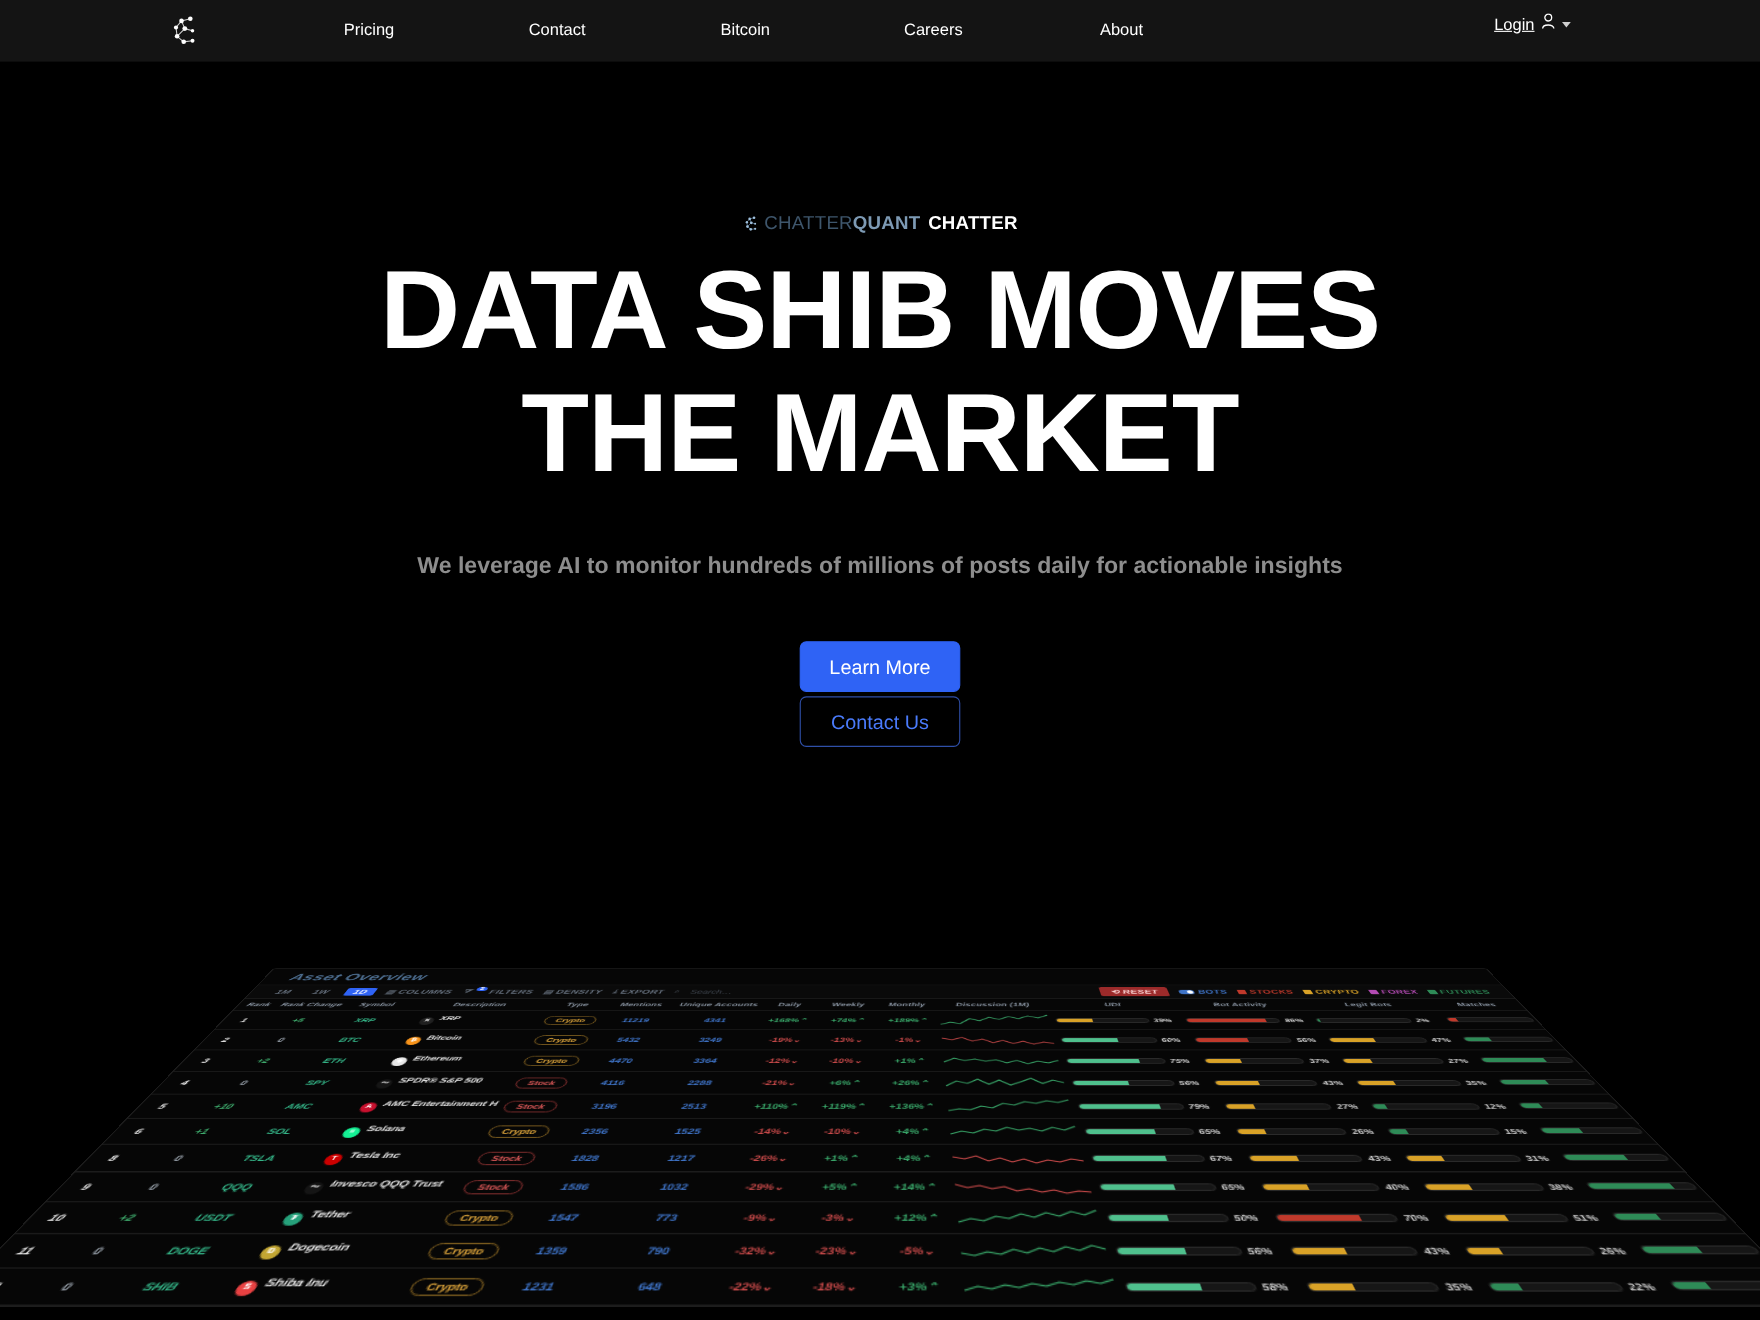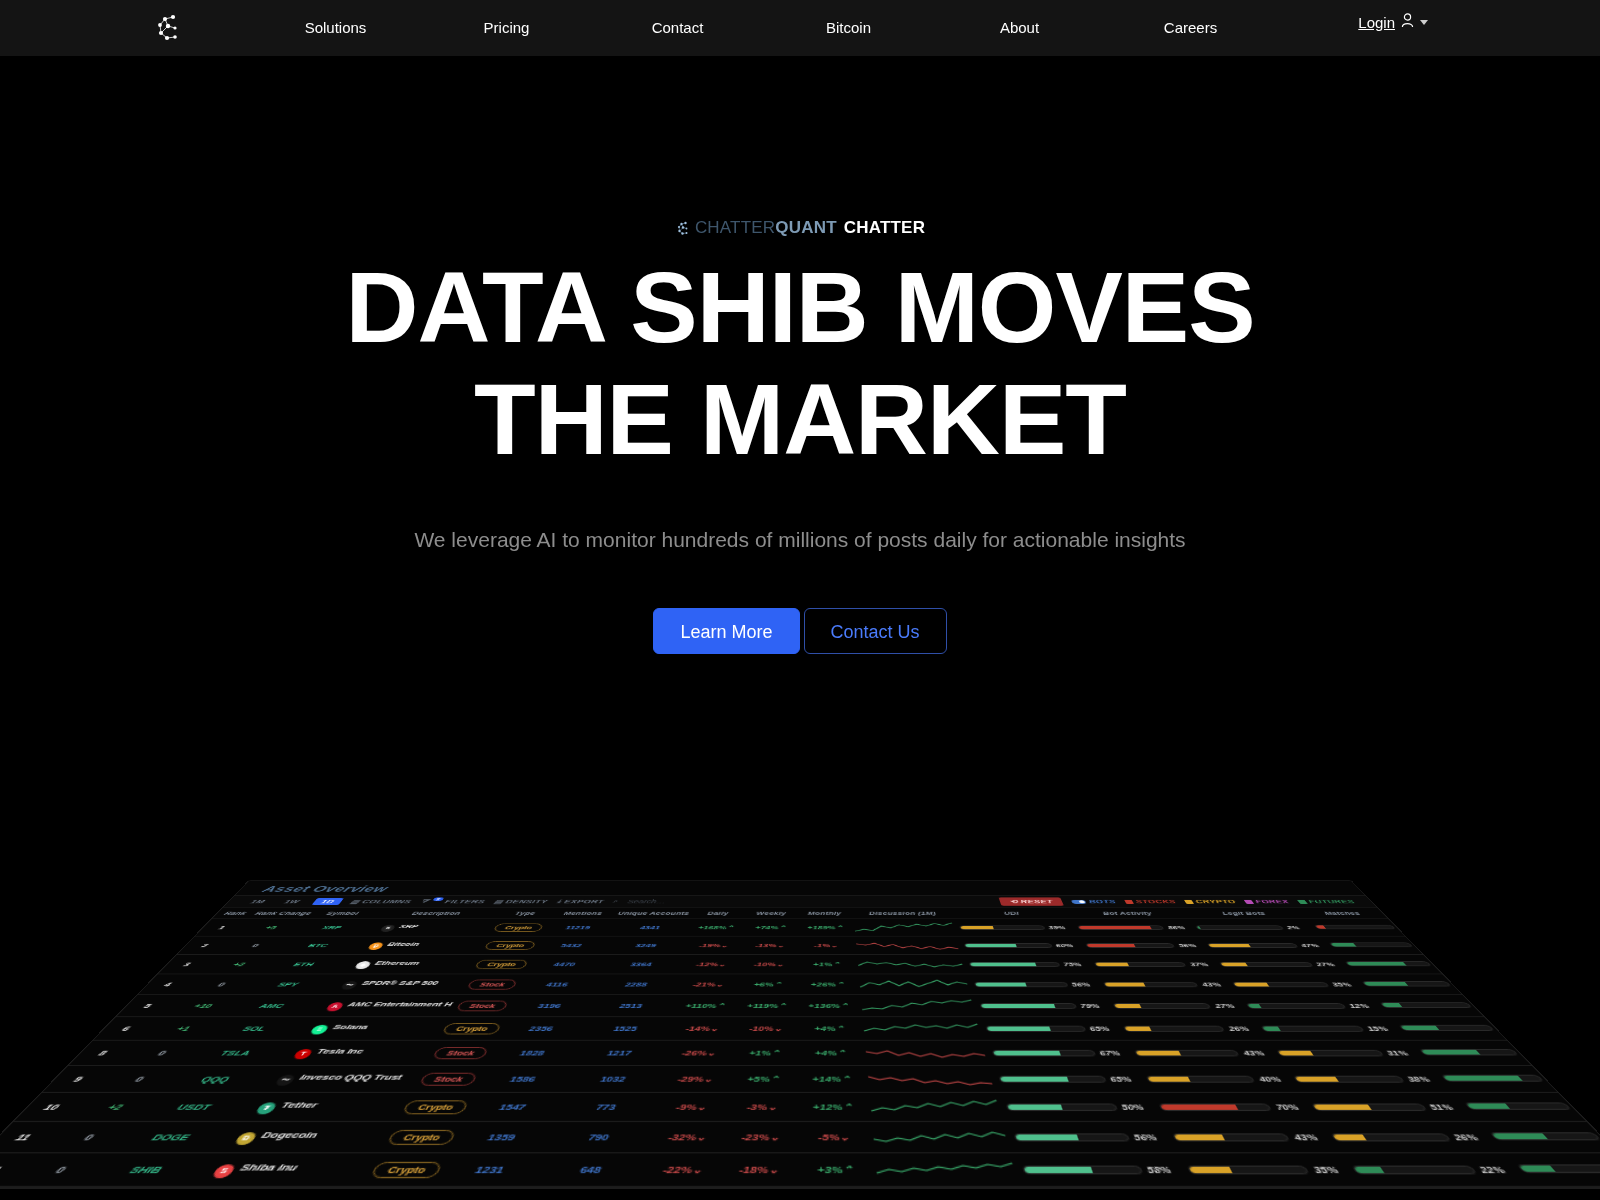--- a/index.html
+++ b/index.html
@@ -48,24 +48,24 @@
   .brand-b { color: #7d9ab4; font-weight: 700; }
   .eyebrow-presents { color: #ffffff; font-weight: 700; margin-left: 7px; }
 
   .headline {
     font-size: 101px; line-height: 0.95; font-weight: 700;
     color: #ffffff; text-align: center; letter-spacing: -1px;
   }
   .headline-l2 { margin-top: 16px; }
 
   .subtitle {
-    margin-top: 60px; font-size: 21px; color: #8d8d8d; text-align: center; font-weight: 400;
-  }
-
-  .cta-row { margin-top: 56px; display: flex; gap: 4px; }
+    margin-top: 60px; font-size: 21px; color: #8d8d8d; text-align: center; font-weight: 700;
+  }
+
+  .cta-row { margin-top: 56px; display: flex; gap: 4px; flex-direction: column; }
   .btn {
     font-size: 18px; font-family: "Liberation Sans", sans-serif;
     border-radius: 6px; cursor: pointer; padding: 0 26px; height: 46px;
     line-height: 46px; display: inline-block; text-align: center;
   }
   .btn-primary { background: #2f63f5; color: #ffffff; border: 1px solid #2f63f5; }
   .btn-outline { background: transparent; color: #4a7bfb; border: 1px solid #2f4fa8; }
 
   
   .dash-stage {
@@ -172,26 +172,25 @@
         <circle cx="8" cy="14" r="1.9"></circle>
           <circle cx="9" cy="22" r="2.1"></circle>
         <circle cx="15" cy="27" r="2.1"></circle>
           <circle cx="23" cy="26" r="1.8"></circle>
         <circle cx="16" cy="15" r="2.2"></circle>
           <circle cx="23" cy="17" r="1.6"></circle>
       </g>
     </svg>
   </div>
   <div class="nav-links">
-    <a class="nav-link">Solutions</a>
     <a class="nav-link">Pricing</a>
     <a class="nav-link">Contact</a>
     <a class="nav-link">Bitcoin</a>
+    <a class="nav-link">Careers</a>
     <a class="nav-link">About</a>
-    <a class="nav-link">Careers</a>
   </div>
   <div class="nav-login">
     <span class="nav-login-label">Login</span>
     <span>
       <svg width="13" height="15" viewBox="0 0 13 15">
           <circle cx="6.5" cy="4" r="3.1" fill="none" stroke="#ffffff" stroke-width="1.2"></circle>
           <path d="M1.4 14 C1.4 9.6 11.6 9.6 11.6 14" fill="none" stroke="#ffffff" stroke-width="1.2"></path>
         </svg>
     </span>
     <span class="caret"></span>

